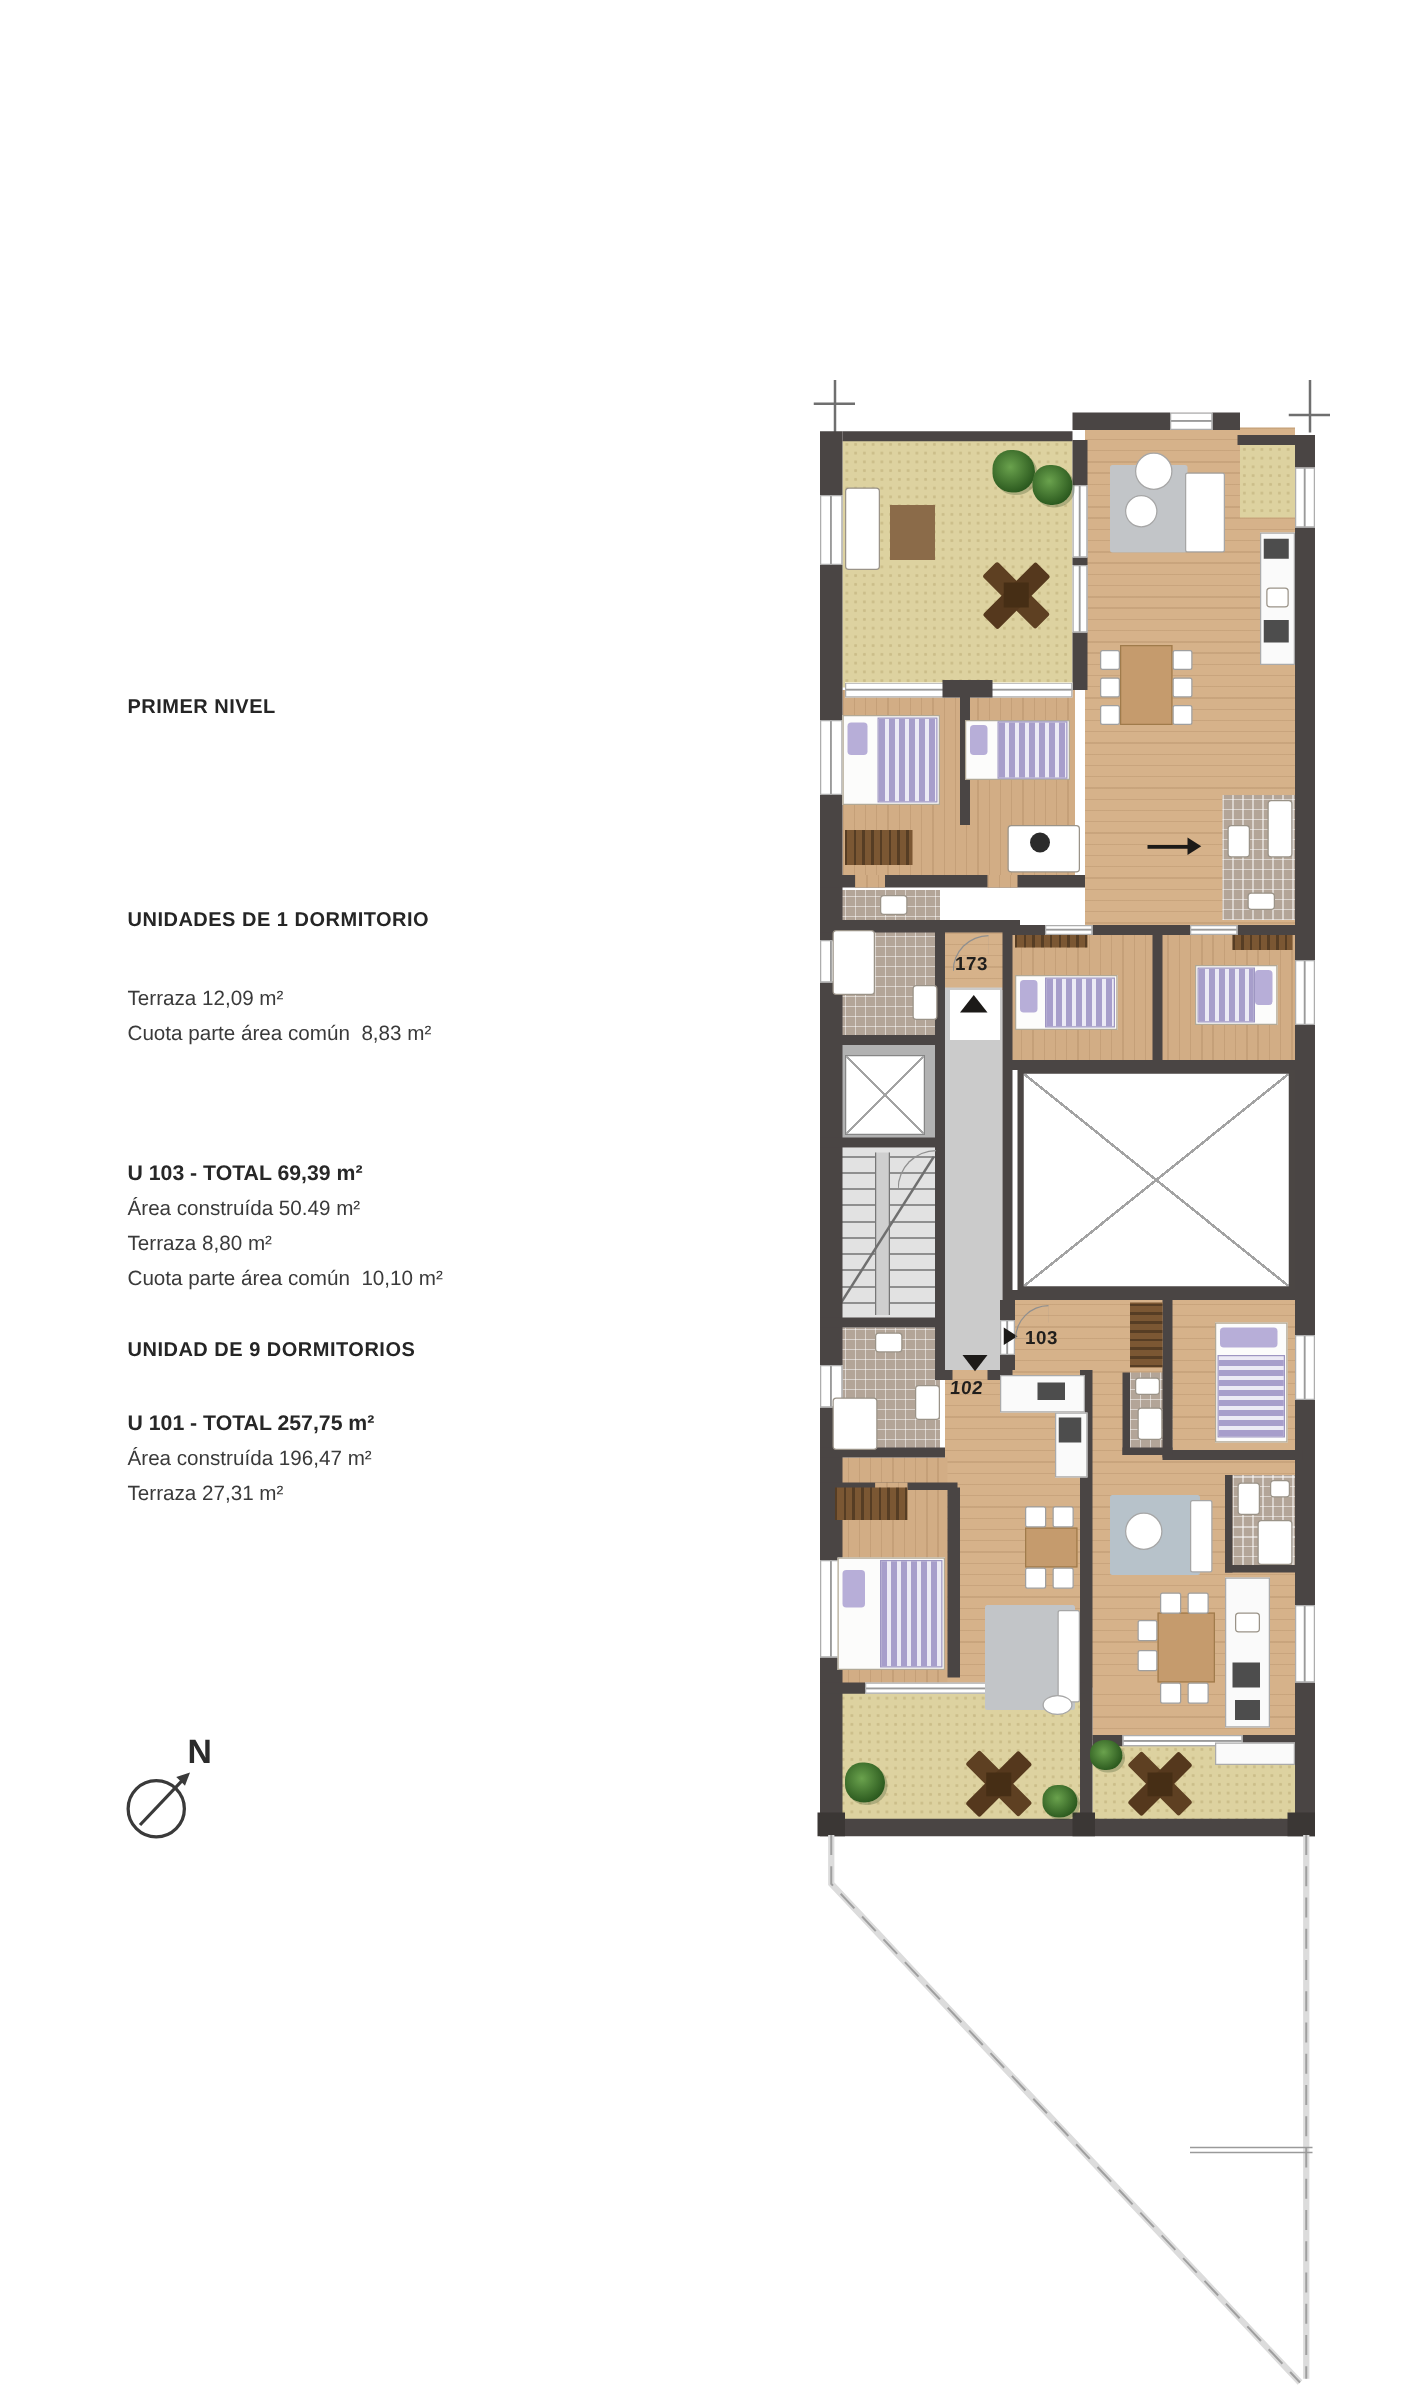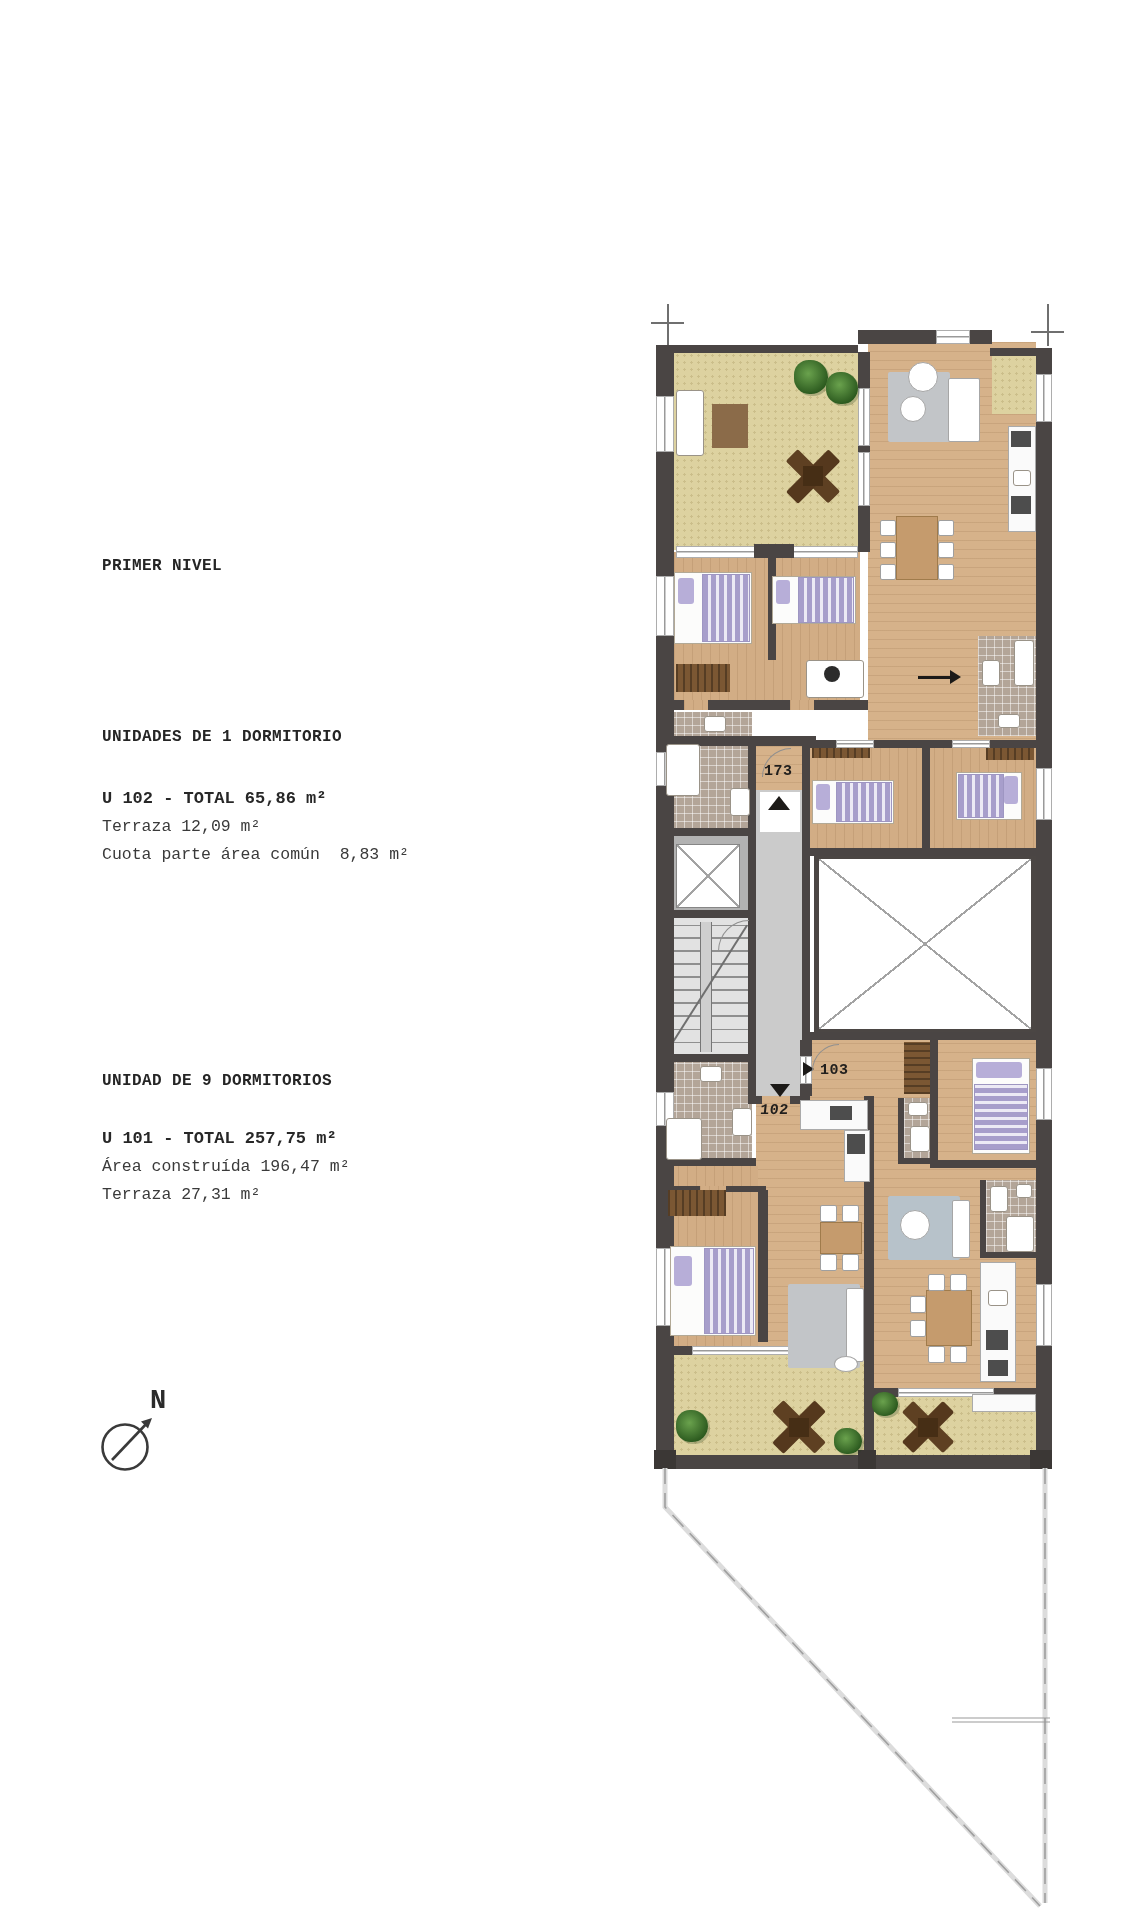--- a/index.html
+++ b/index.html
@@ -1,17 +1,17 @@
 <!DOCTYPE html>
 <html><head>
 <meta charset="utf-8">
 <style>
   html,body{margin:0;padding:0;background:#fff;}
   #canvas{position:relative;width:1105px;height:1920px;background:#ffffff;overflow:hidden;
-    font-family:Liberation Mono, monospace;}
+    font-family:Liberation Sans, sans-serif;}
   .abs{position:absolute;}
   
   .t-head{position:absolute;left:102px;font-weight:700;font-size:16px;letter-spacing:.4px;color:#252525;white-space:pre;}
   .t-block{position:absolute;left:102px;width:380px;}
   .t-title{font-weight:700;font-size:17px;color:#272727;line-height:28px;white-space:pre;}
   .t-line{font-weight:400;font-size:16.5px;color:#3a3a3a;line-height:28px;white-space:pre;}
   
   .wall{position:absolute;background:#4a4544;}
   .wall2{position:absolute;background:#3b3735;}
   .sand{position:absolute;background:#ddd2a0;background-image:radial-gradient(rgba(140,118,58,.22) 1px,transparent 1.4px);background-size:7px 7px;}
@@ -60,25 +60,30 @@
 </head>
 <body>
 
 <div id="canvas">
 
   <div class="t-head" style="top:557px;">PRIMER NIVEL</div>
 
   <div class="t-head" style="top:728px;">UNIDADES DE 1 DORMITORIO</div>
 
   <div class="t-block" style="top:785px;">
-    <div class="t-title">U 102 - TOTAL 65,86 m²</div>
     <div class="t-line">Terraza 12,09 m²</div>
     <div class="t-line">Cuota parte área común  8,83 m²</div>
   </div>
 
+  <div class="t-block" style="top:925px;">
+    <div class="t-title">U 103 - TOTAL 69,39 m²</div>
+    <div class="t-line">Área construída 50.49 m²</div>
+    <div class="t-line">Terraza 8,80 m²</div>
+    <div class="t-line">Cuota parte área común  10,10 m²</div>
+  </div>
 
   <div class="t-head" style="top:1072px;">UNIDAD DE 9 DORMITORIOS</div>
 
   <div class="t-block" style="top:1125px;">
     <div class="t-title">U 101 - TOTAL 257,75 m²</div>
     <div class="t-line">Área construída 196,47 m²</div>
     <div class="t-line">Terraza 27,31 m²</div>
   </div>
 
   <svg class="abs" style="left:92px;top:1398px;" width="80" height="80" viewBox="0 0 80 80">

